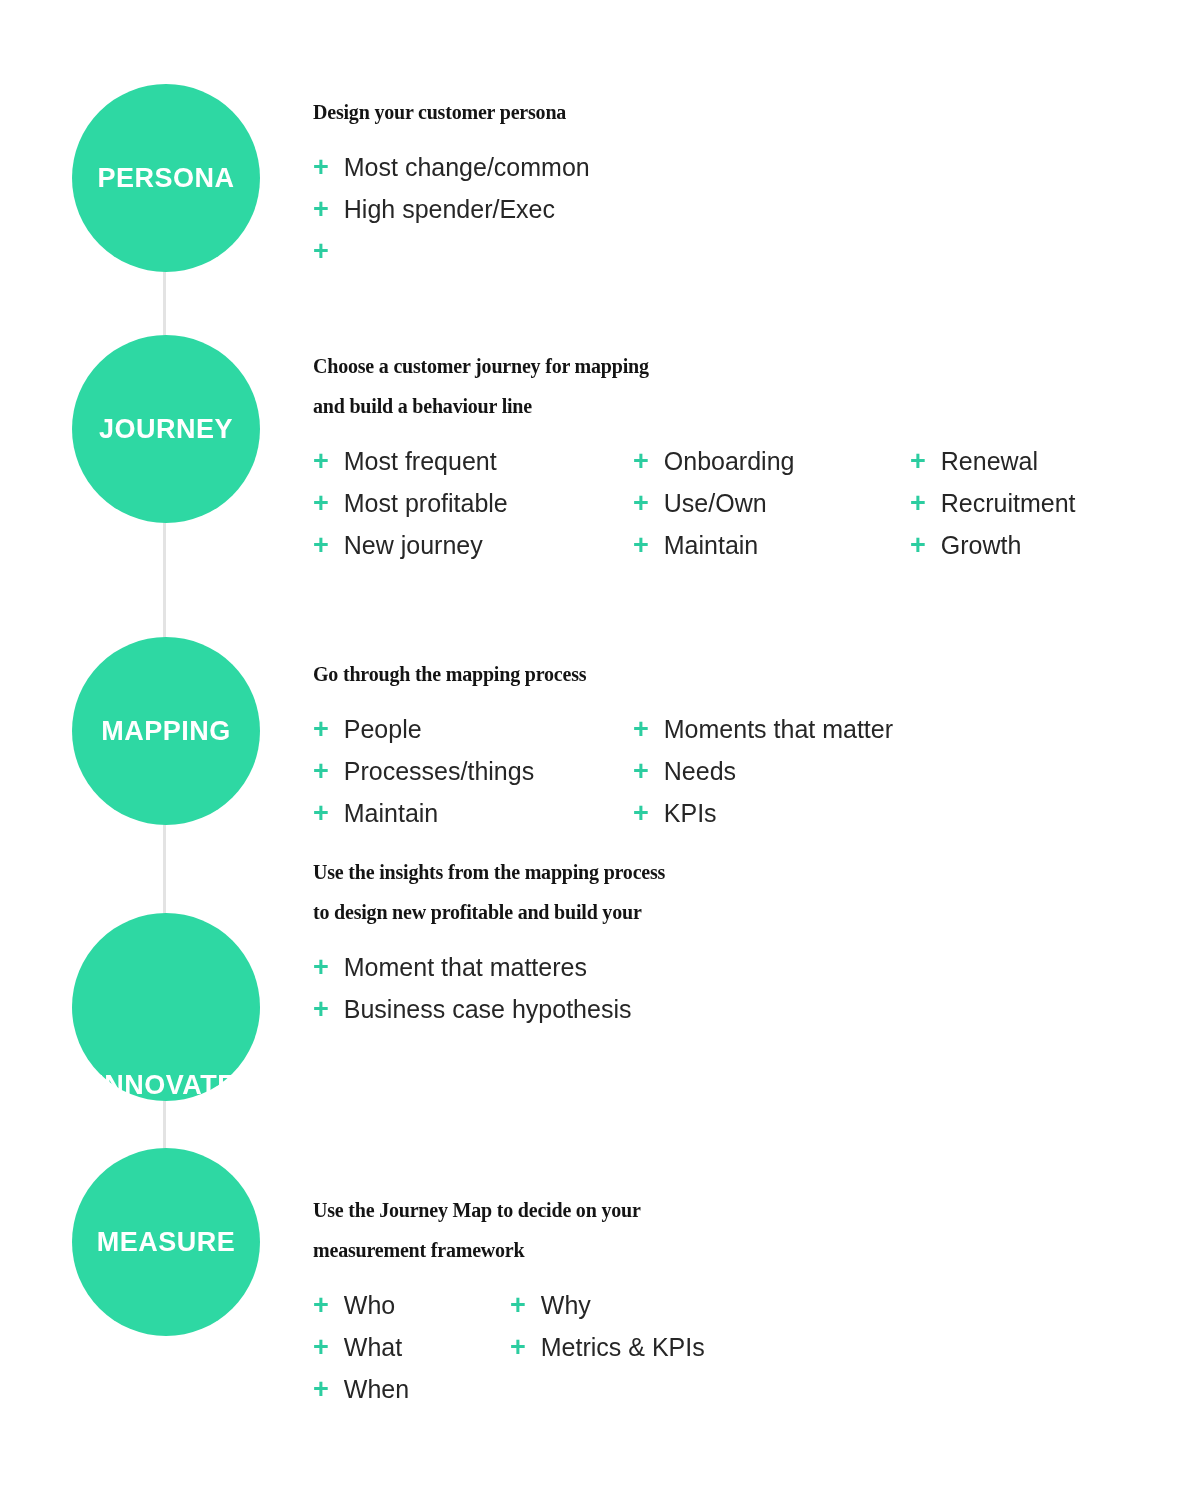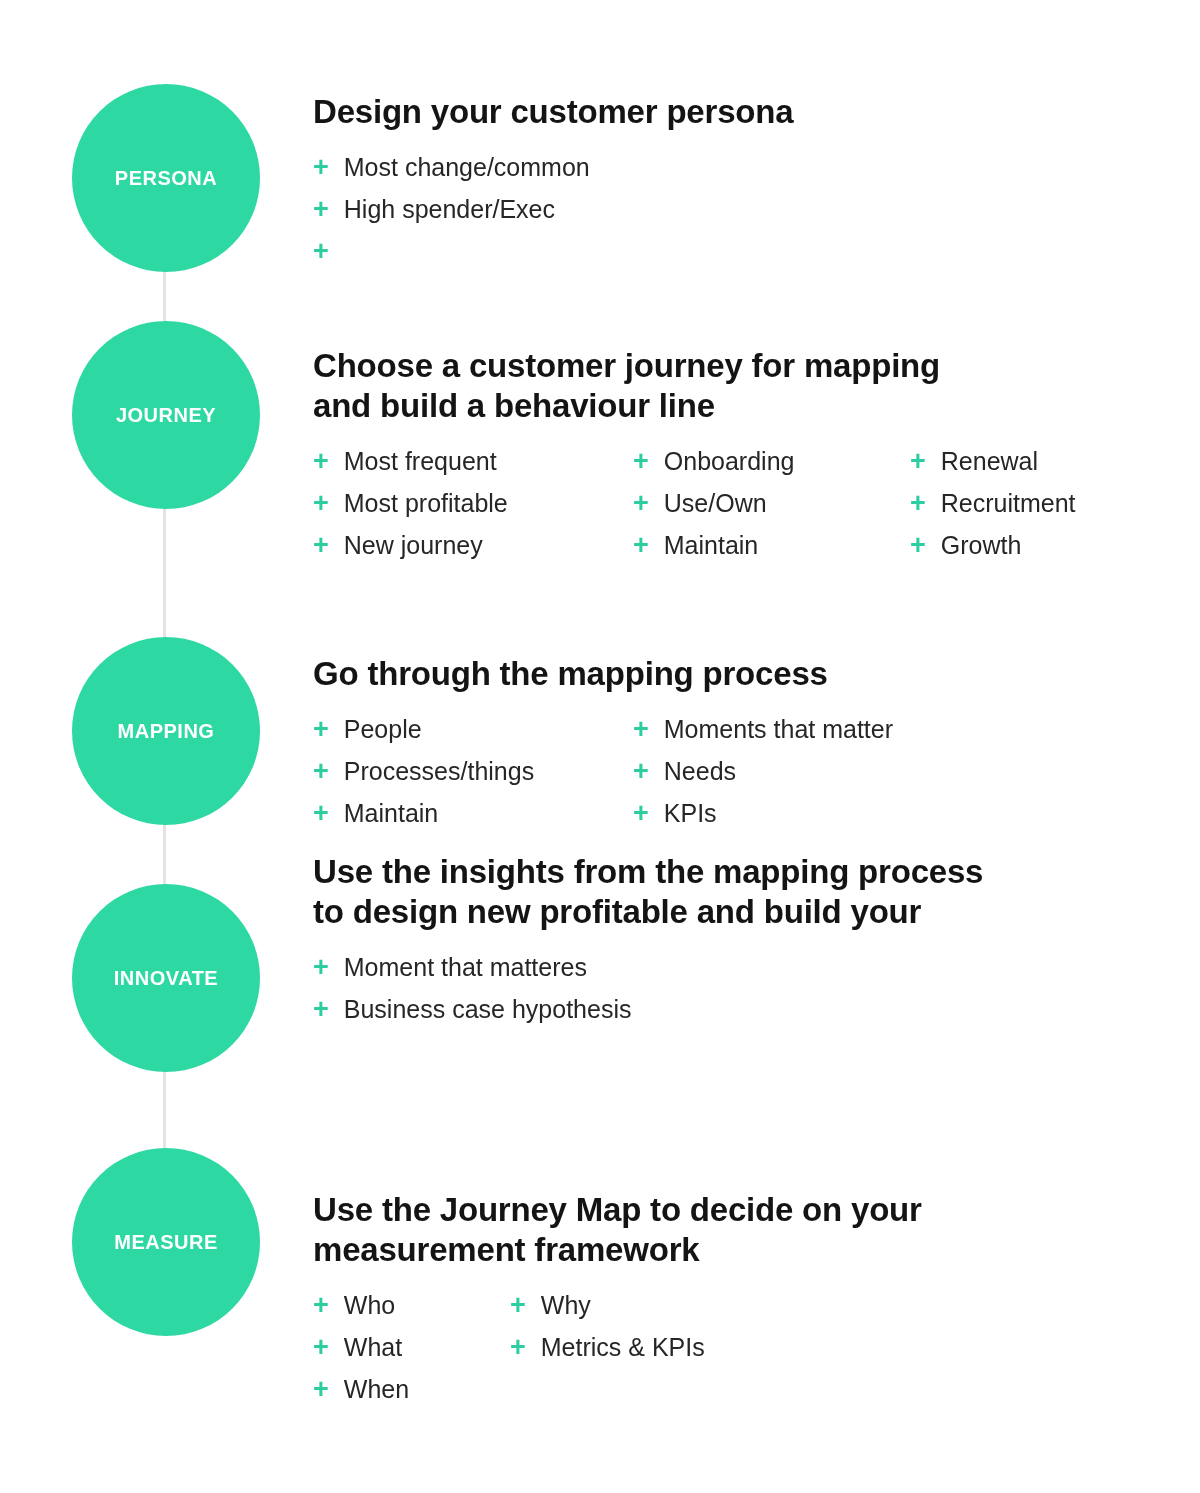--- a/index.html
+++ b/index.html
@@ -34,36 +34,37 @@
     position:absolute;
     left:72px;
     width:188px;
     height:188px;
     border-radius:50%;
     background:var(--circle-fill);
     color:var(--circle-text);
     display:flex;
     align-items:center;
     justify-content:center;
-    font-size:20px;
+    font-size:27px;
     font-weight:700;
     letter-spacing:0.5px;
     z-index:1;
   }
   .content{
     position:absolute;
     left:313px;
     z-index:1;
   }
   .heading{
-    font-size:33px;
+    font-size:20px;
     line-height:40px;
     font-weight:700;
     color:var(--heading-text);
     letter-spacing:-0.2px;
+    font-family:Liberation Serif, serif;
   }
   .cols{
     display:flex;
     margin-top:14px;
   }
   ul.col{
     list-style:none;
   }
   ul.col li{
     display:flex;
@@ -80,23 +81,23 @@
     line-height:1;
     margin-right:15px;
     flex:0 0 auto;
   }
   
   .s2-c1{width:320px;} .s2-c2{width:277px;}
   .s3-c1{width:320px;}
   .s5-c1{width:197px;}
   
   #circle-0{top:84px;}   #content-0{top:92px;}
-  #circle-1{top:321px;}  #content-1{top:346px;}
+  #circle-1{top:335px;}  #content-1{top:346px;}
   #circle-2{top:637px;}  #content-2{top:646px;margin-top:8px;}
-  #circle-3{top:884px;}  #content-3{top:852px;}
+  #circle-3{top:913px;align-items:flex-end;}  #content-3{top:852px;}
   #circle-4{top:1148px;} #content-4{top:1190px;}
 </style>
 </head>
 <body>
 
 <div class="canvas">
 
   <div class="connector"></div>
 
   <div class="circle" id="circle-0">

